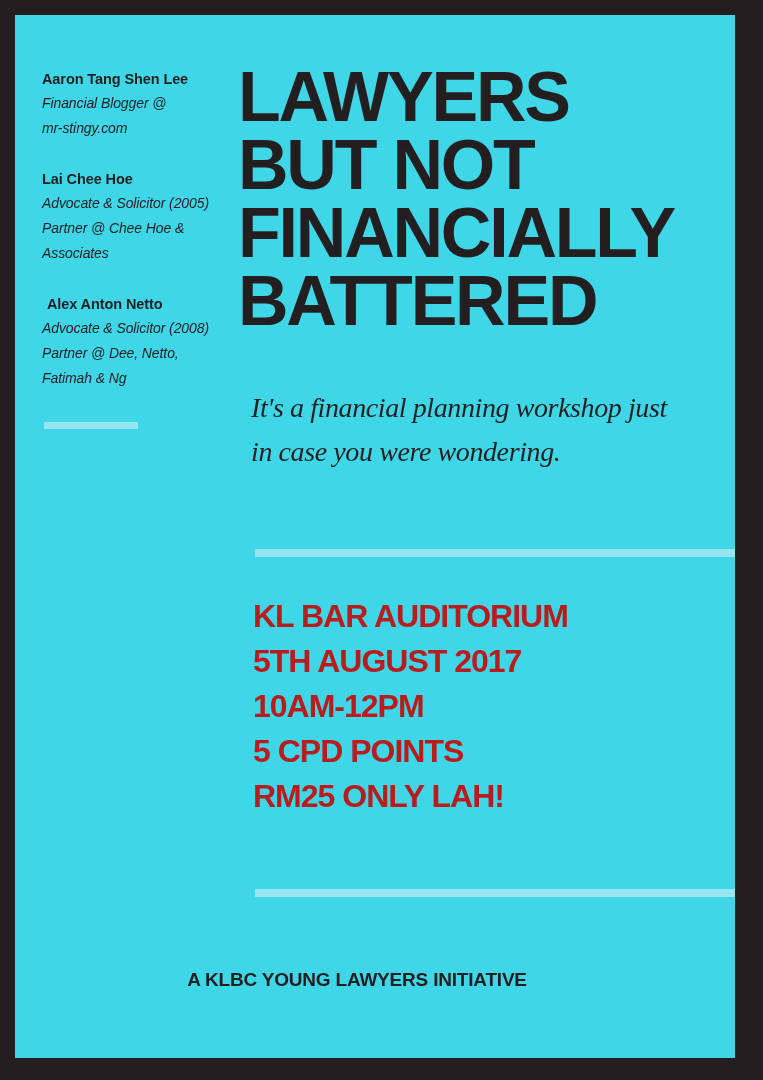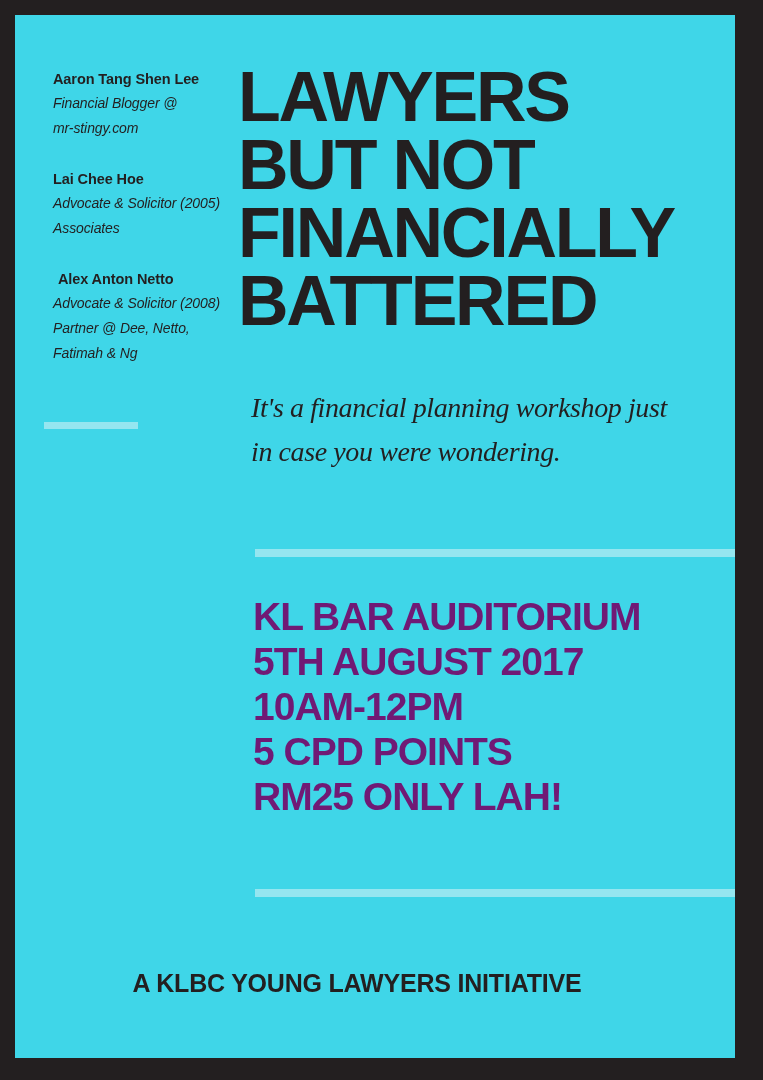--- a/index.html
+++ b/index.html
@@ -27,21 +27,21 @@
     top: 15px;
     width: 720px;
     height: 1043px;
     background: #3fd6e8;
     overflow: hidden;
   }
 
   
   .speakers {
     position: absolute;
-    left: 38px;
+    left: 27px;
     top: 52px;
     width: 200px;
   }
   .speaker {
     margin-bottom: 26px;
   }
   .speaker:last-of-type {
     margin-bottom: 0;
   }
   .sp-name {
@@ -116,39 +116,39 @@
   }
   .rule-top { top: 534px; }
   .rule-bottom { top: 874px; }
 
   
   .details {
     position: absolute;
     left: 238px;
     top: 579px;
     width: 500px;
-    color: #701a75;
-    font-size: 39px;
+    color: #b91c1c;
+    font-size: 32px;
     font-weight: bold;
     line-height: 45px;
     letter-spacing: -1px;
   }
   .details div {
     white-space: nowrap;
   }
 
   
   .footer {
     position: absolute;
     left: 0;
     top: 954px;
     width: 684px;
     text-align: center;
     color: #231f20;
-    font-size: 25px;
+    font-size: 19px;
     font-weight: bold;
     letter-spacing: -0.2px;
     white-space: nowrap;
   }
 </style>
 </head>
 <body>
 
 <div class="poster">
   <div class="panel">
@@ -157,20 +157,21 @@
 
       <div class="speaker">
         <div class="sp-name">Aaron Tang Shen Lee</div>
         <div class="sp-line">Financial Blogger @</div>
         <div class="sp-line"> mr-stingy.com</div>
       </div>
 
       <div class="speaker">
         <div class="sp-name">Lai Chee Hoe</div>
         <div class="sp-line">Advocate &amp; Solicitor (2005)</div>
+        <div class="sp-line">Partner @ Chee Hoe &amp;</div>
         <div class="sp-line">Associates</div>
       </div>
 
       <div class="speaker indent">
         <div class="sp-name">Alex Anton Netto</div>
         <div class="sp-line">Advocate &amp; Solicitor (2008)</div>
         <div class="sp-line">Partner @ Dee, Netto,</div>
         <div class="sp-line">Fatimah &amp; Ng</div>
       </div>
 

